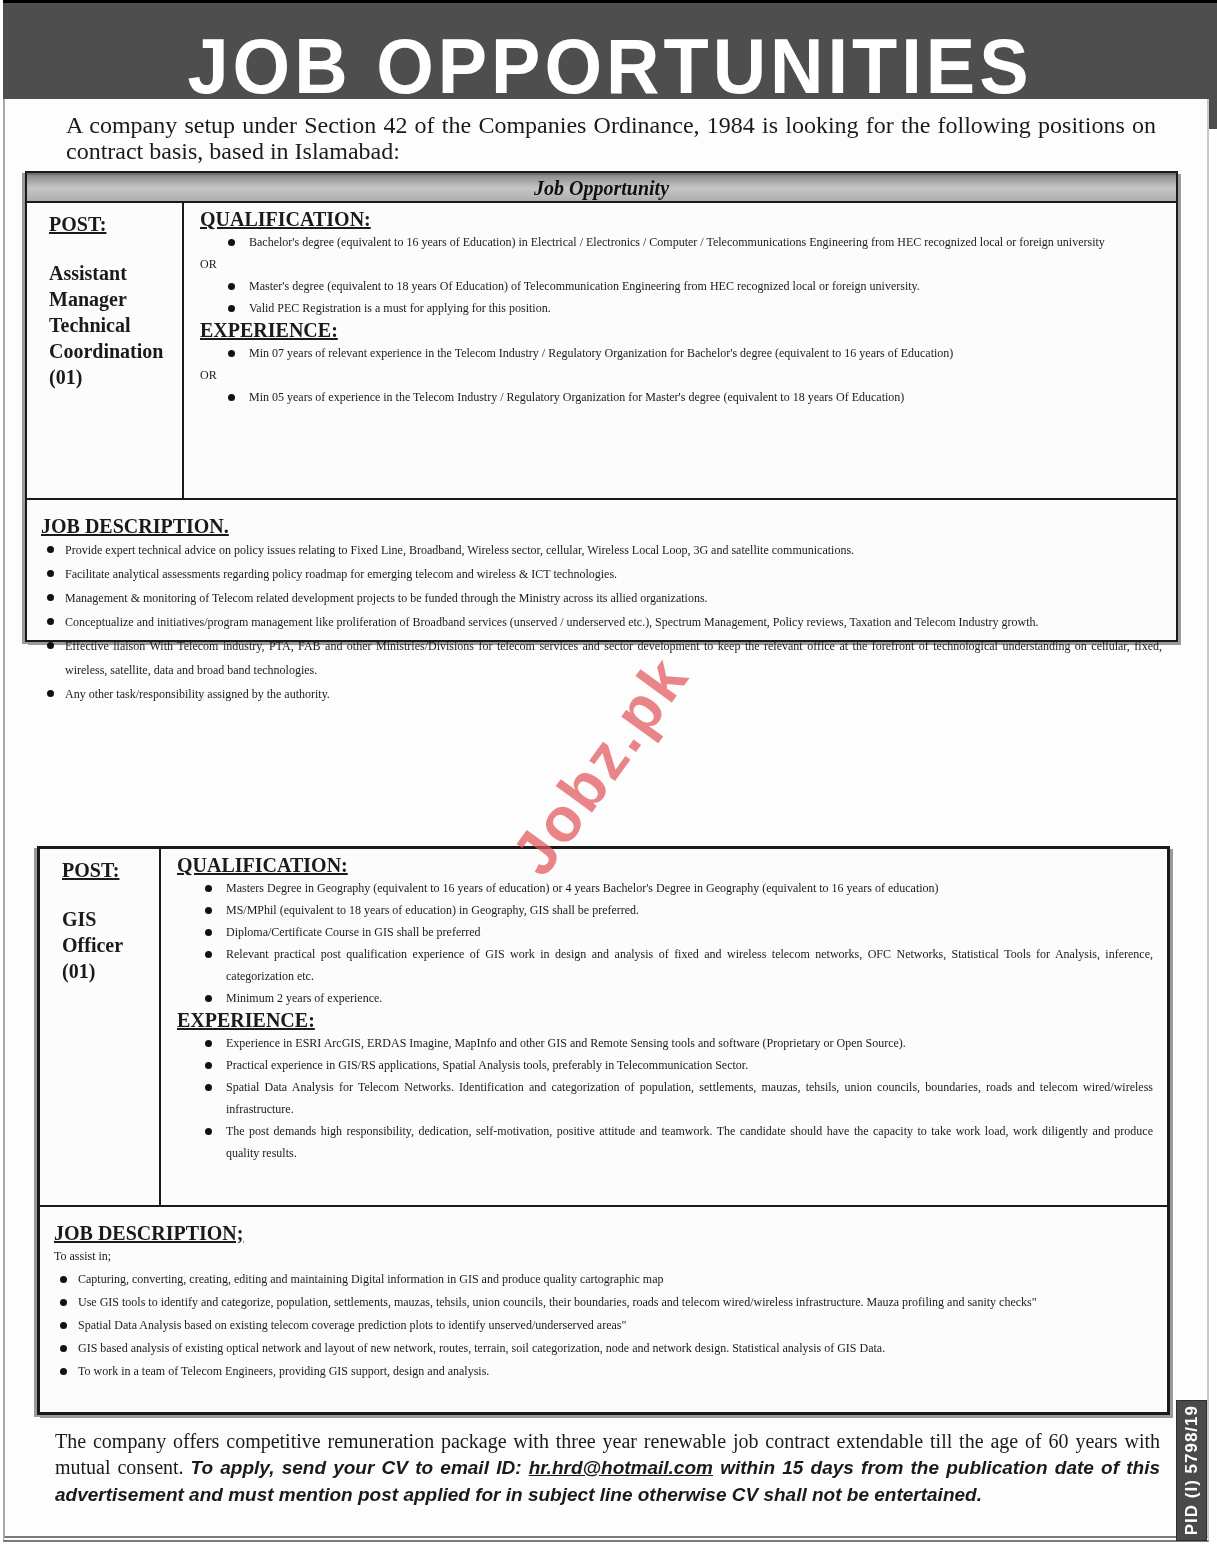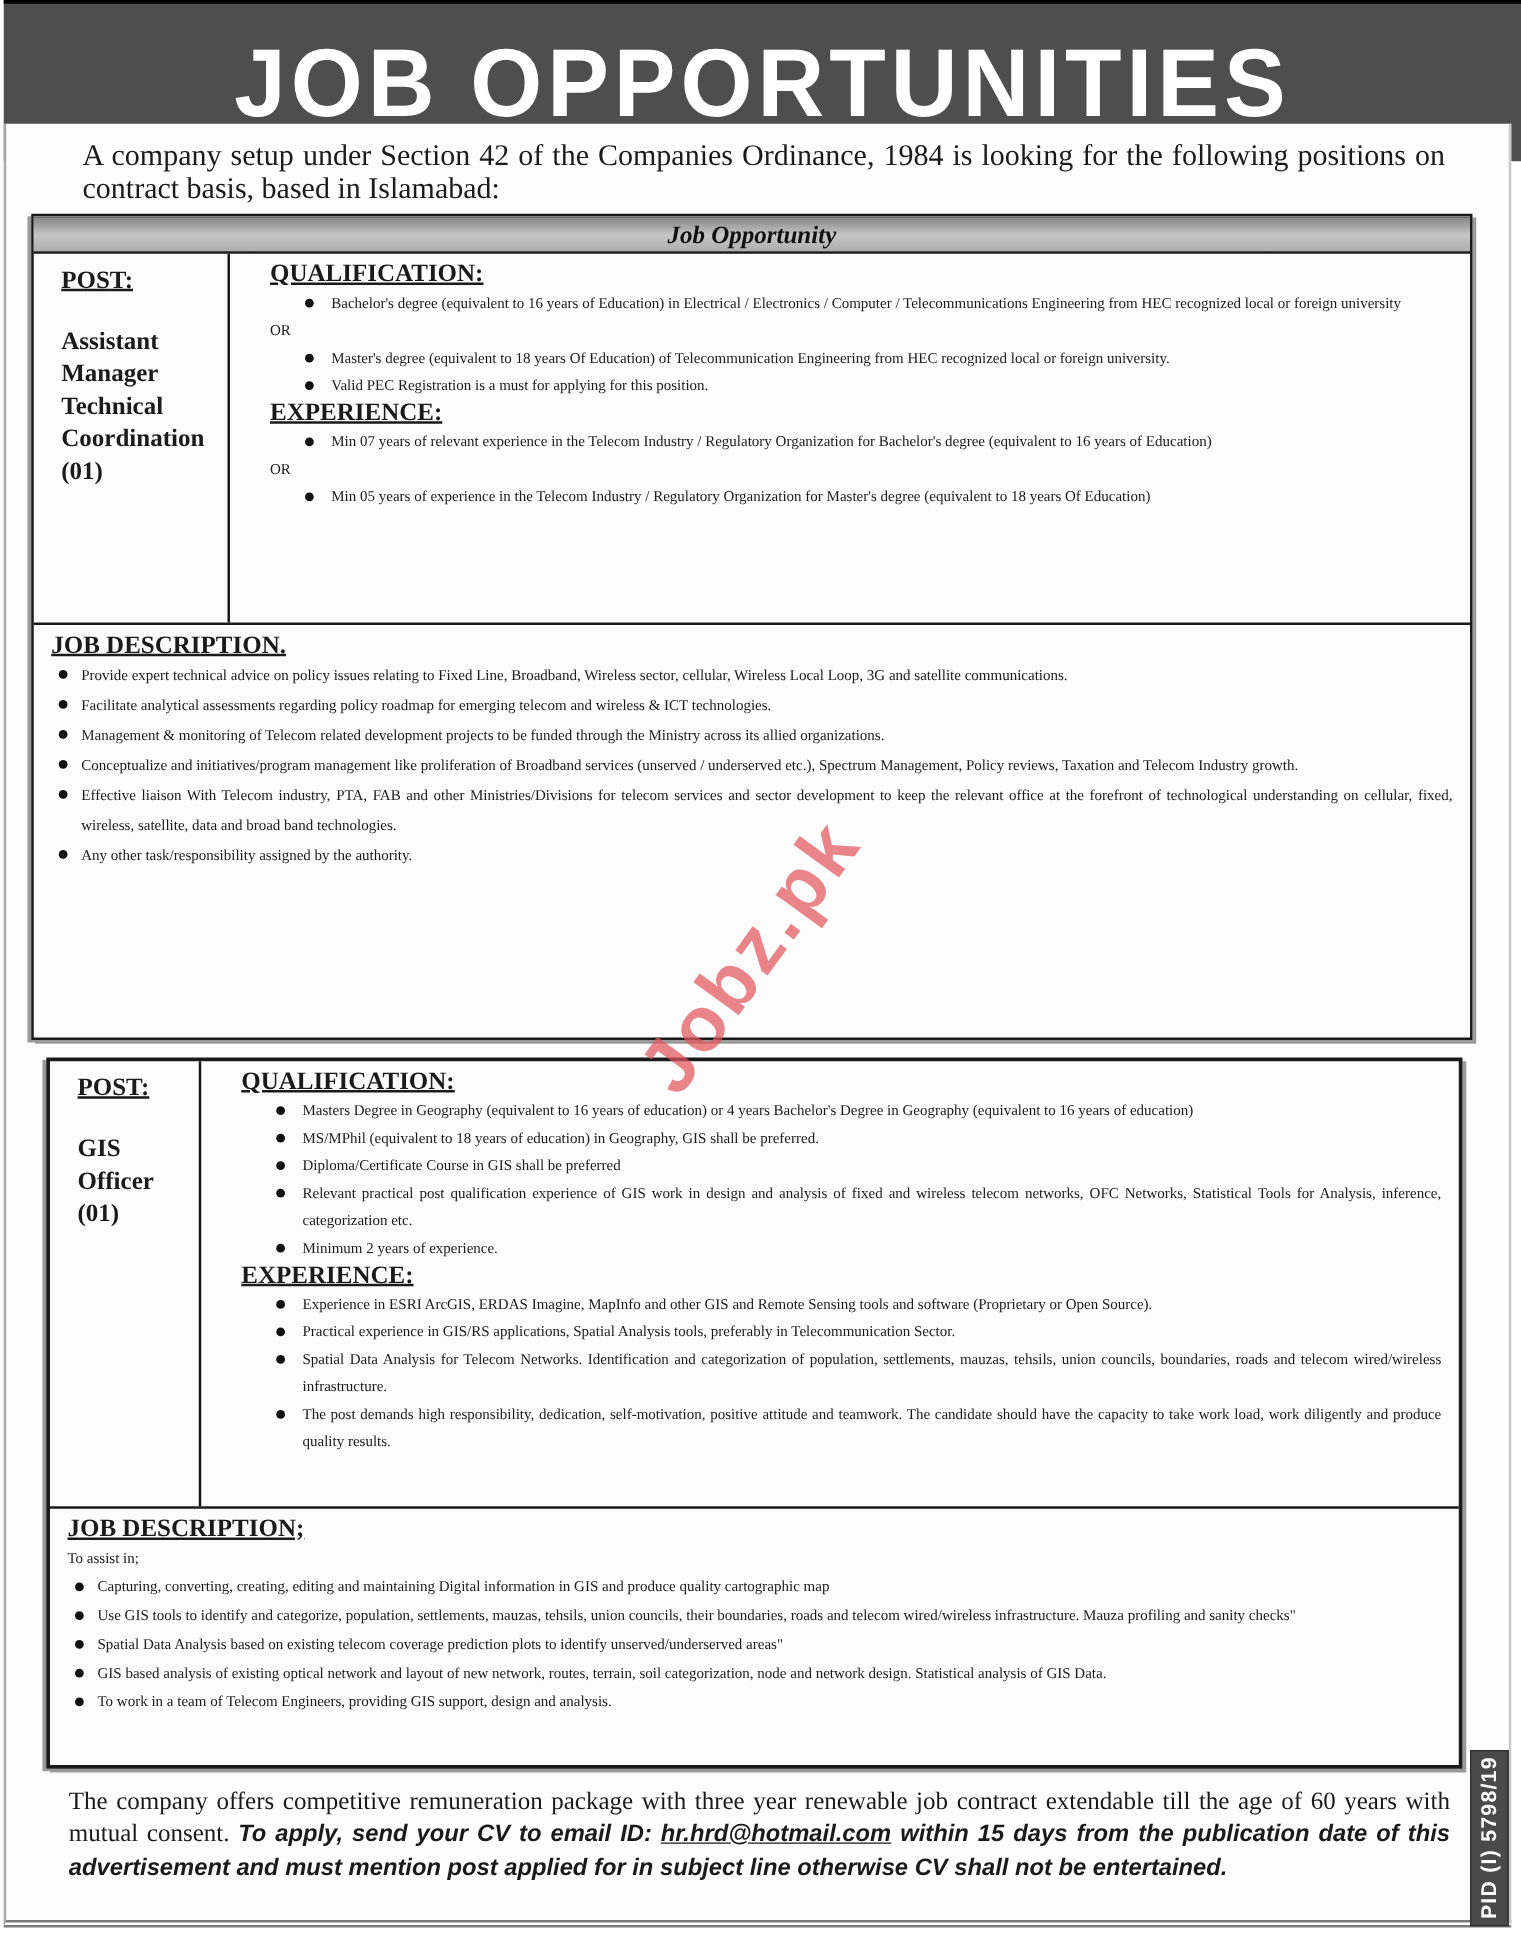--- a/index.html
+++ b/index.html
@@ -12,46 +12,46 @@
           color:#ffffff;letter-spacing:4px;white-space:nowrap;transform:scaleY(1.04);}
   
   .page{position:absolute;left:3px;top:99px;width:1206px;height:1443px;box-sizing:border-box;
         background:#fdfdfd;border-left:2px solid #a8a8a8;border-right:2px solid #c8c8c8;
         border-bottom:6px double #7a7a7a;}
   
   .intro{position:absolute;left:66px;top:112px;width:1090px;font-size:24px;line-height:26px;text-align:justify;}
   
   .jobtable{position:absolute;box-sizing:border-box;background:#fcfcfc;border:2px solid #1a1a1a;
             box-shadow:-3px 2px 0 #9a9a9a,3px 3px 0 #9a9a9a;}
-  #table1{left:25px;top:171px;width:1153px;height:661px;}
+  #table1{left:25px;top:171px;width:1153px;height:471px;}
   #table2{left:37px;top:846px;width:1133px;height:569px;border-width:3px;}
   .tbl-header{height:30px;box-sizing:border-box;border-bottom:2px solid #1a1a1a;border-top:2px solid #6e6e6e;
             background:linear-gradient(180deg,#8a8a8a 0%,#c6c6c6 50%,#aeaeae 100%);
             display:flex;align-items:center;justify-content:center;}
   .tbl-header span{font-size:20px;font-weight:bold;font-style:italic;color:#111;}
   .cols{display:flex;box-sizing:border-box;}
   #table1 .cols{height:295px;}
   #table2 .cols{height:356px;}
   .post-cell{box-sizing:border-box;border-right:2px solid #1a1a1a;padding:10px 8px 0 22px;flex:none;overflow:hidden;}
   #table1 .post-cell{width:157px;}
   #table2 .post-cell{width:121px;}
   .post-label{font-size:20px;font-weight:bold;text-decoration:underline;}
   .post-title{margin-top:24px;font-size:20px;font-weight:bold;line-height:26px;}
-  .req-cell{flex:1;box-sizing:border-box;padding:5px 14px 0 32px;overflow:hidden;}
+  .req-cell{flex:1;box-sizing:border-box;padding:5px 14px 0 16px;overflow:hidden;}
   .h{font-size:20px;font-weight:bold;text-decoration:underline;line-height:23px;}
   .list{font-size:12px;}
   .list .li{line-height:22px;}
   .li.bullet{display:flex;}
   .li .dot{width:7px;height:7px;border-radius:50%;background:#111;flex:none;margin-top:8px;}
   .qual-list .dot{margin-left:28px;margin-right:14px;}
   .jd-list .dot{margin-left:6px;margin-right:11px;}
   .li .txt{flex:1;text-align:justify;}
   .li.or{text-align:left;}
   .li.plain{text-align:left;}
-  .jd-sec{box-sizing:border-box;border-top:2px solid #1a1a1a;padding:5px 14px 0 14px;overflow:hidden;font-family:Liberation Serif, serif;}
+  .jd-sec{box-sizing:border-box;border-top:2px solid #1a1a1a;padding:15px 14px 0 14px;overflow:hidden;font-family:Liberation Serif, serif;}
   #table1 .jd-sec{height:330px;}
   #table2 .jd-sec{height:208px;}
   .jd-sec .list .li{line-height:24px;}
   #table2 .jd-sec .list .li{line-height:23px;}
   
   .footer{position:absolute;left:55px;top:1428px;width:1105px;font-size:20px;line-height:26px;text-align:justify;}
   .apply{font-family:"Liberation Sans",sans-serif;font-weight:bold;font-style:italic;font-size:19px;}
   .apply .email{text-decoration:underline;}
   
   .pid{position:absolute;left:1176px;top:1400px;width:31px;height:141px;background:#4a4a4a;

